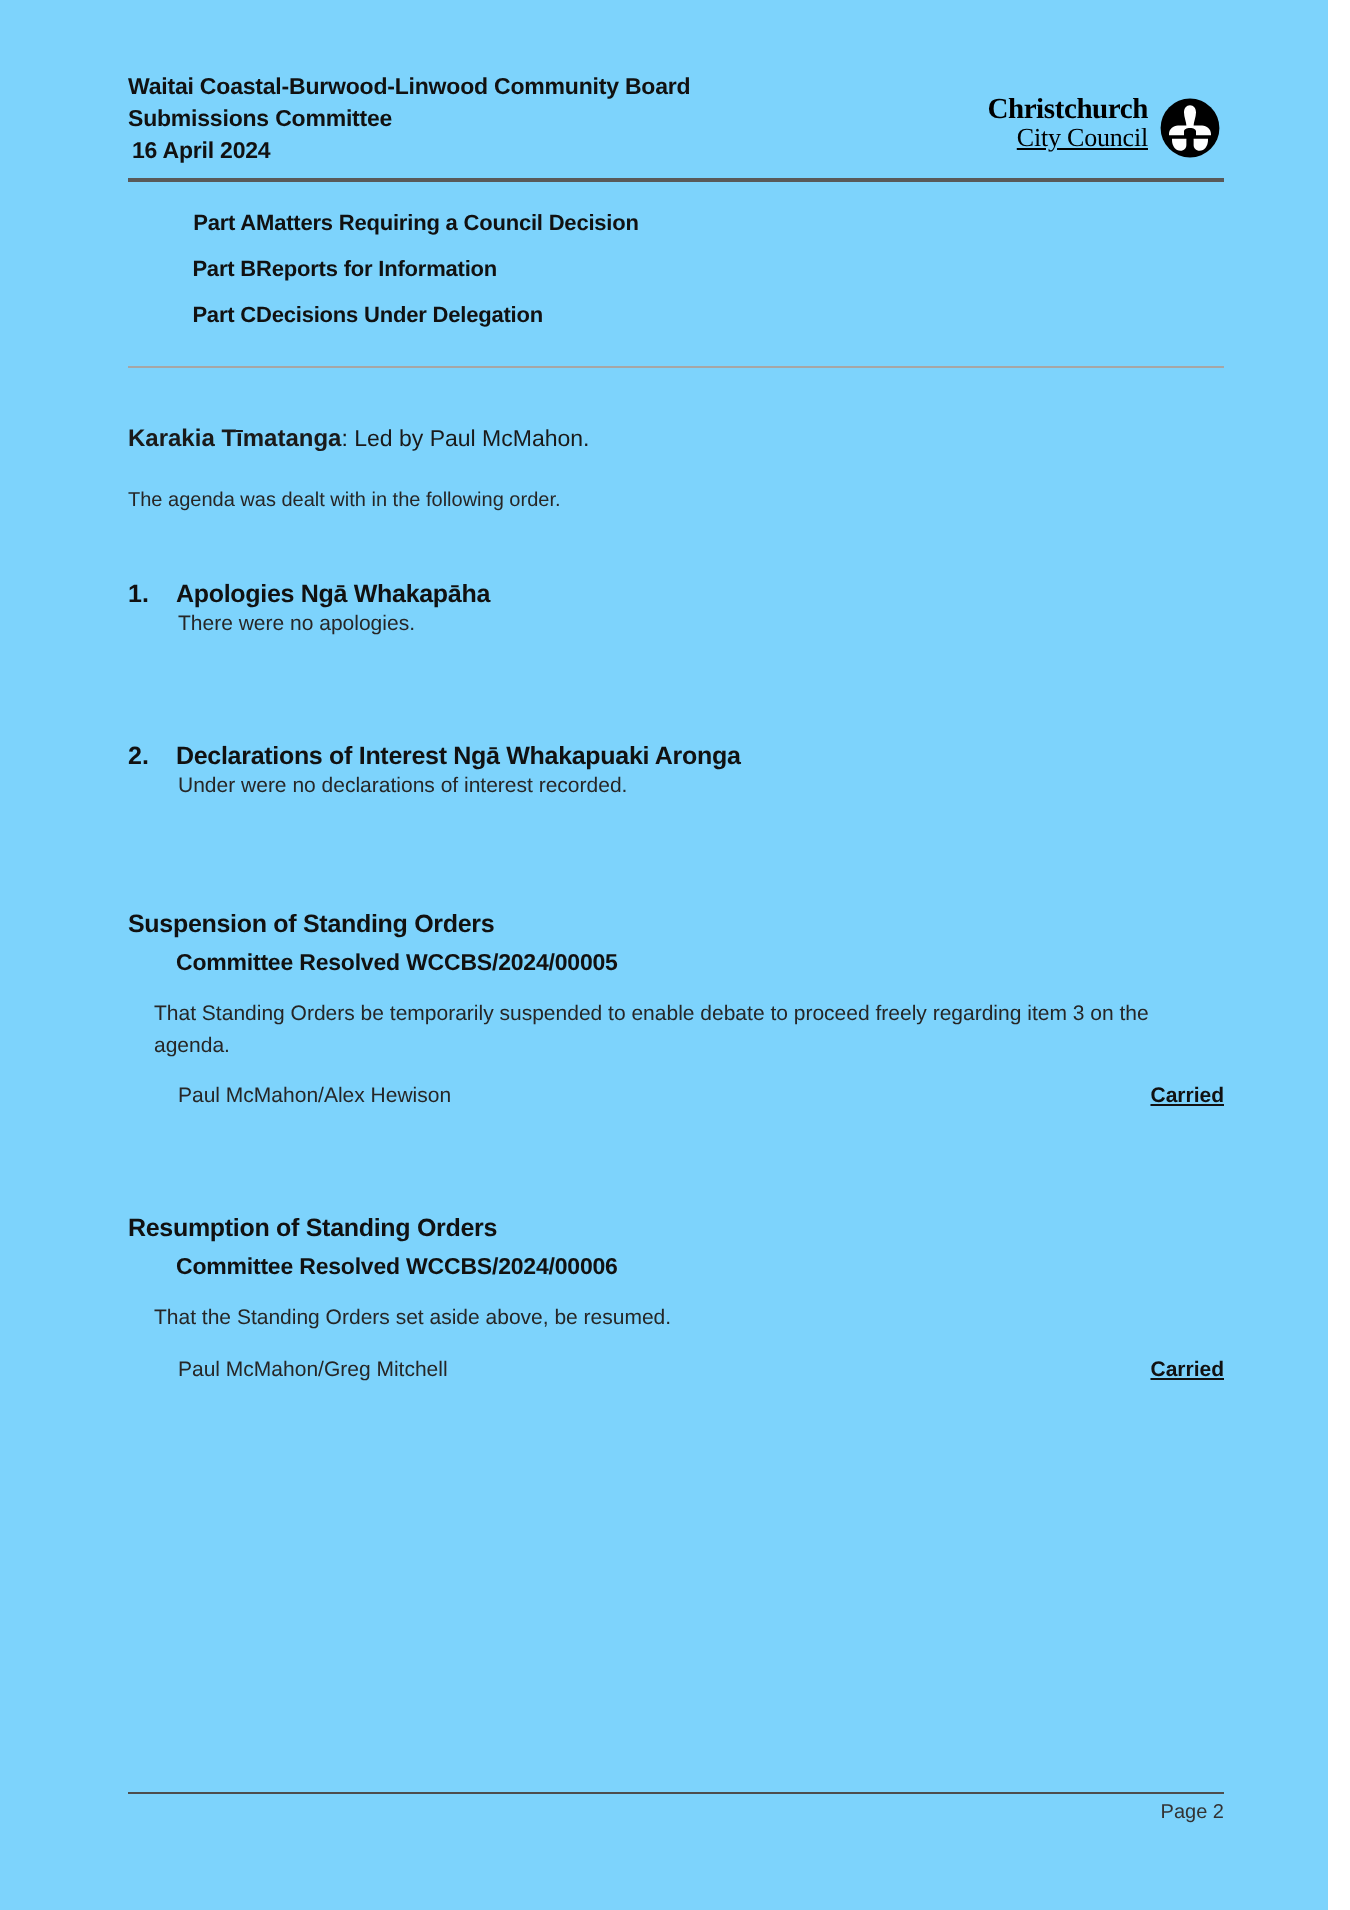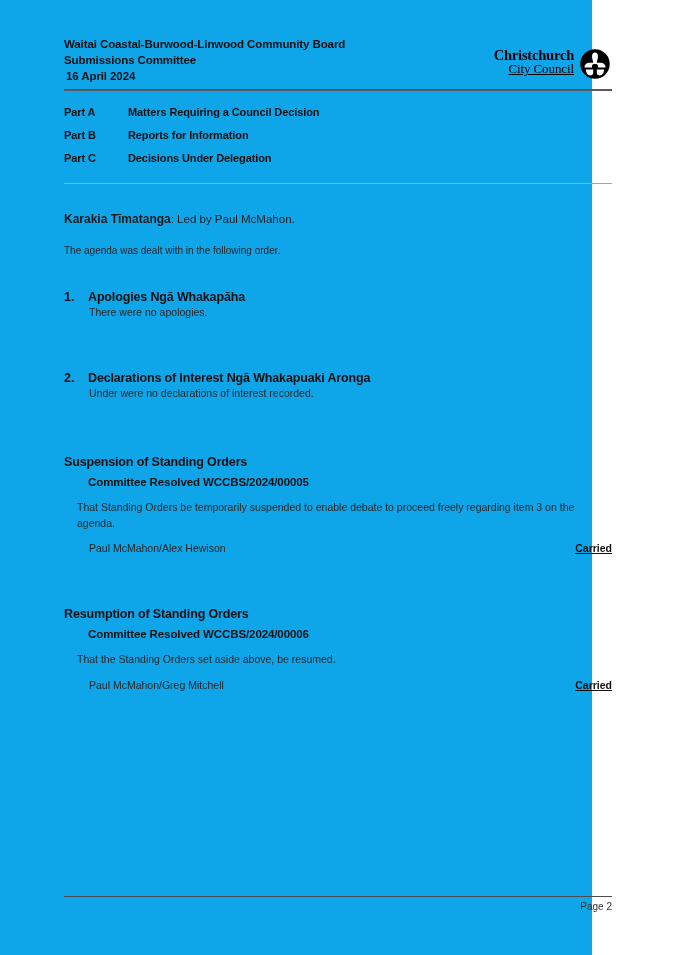--- a/index.html
+++ b/index.html
@@ -13,23 +13,23 @@
     font-family: "Liberation Sans", sans-serif;
     color: #1a1a1a;
     position: relative;
     overflow: hidden;
   }
 
   .page {
     position: absolute;
     left: 0;
     top: 0;
-    width: 592px;
+    width: 664px;
     height: 955px;
-    background: #0ea5e9;
+    background: #7dd3fc;
   }
 
   
   .content {
     position: absolute;
     left: 64px;
     top: 0;
     width: 548px;
   }
 
@@ -115,20 +115,21 @@
   .parts {
     position: absolute;
     left: 64px;
     top: 106px;
     width: 548px;
   }
   .part-row {
     display: flex;
     align-items: baseline;
     height: 23px;
+    text-align: right;
   }
   .part-label {
     width: 64px;
     flex: 0 0 64px;
     font-size: 11px;
     font-weight: bold;
     color: #111111;
     letter-spacing: -0.1px;
   }
   .part-desc {

